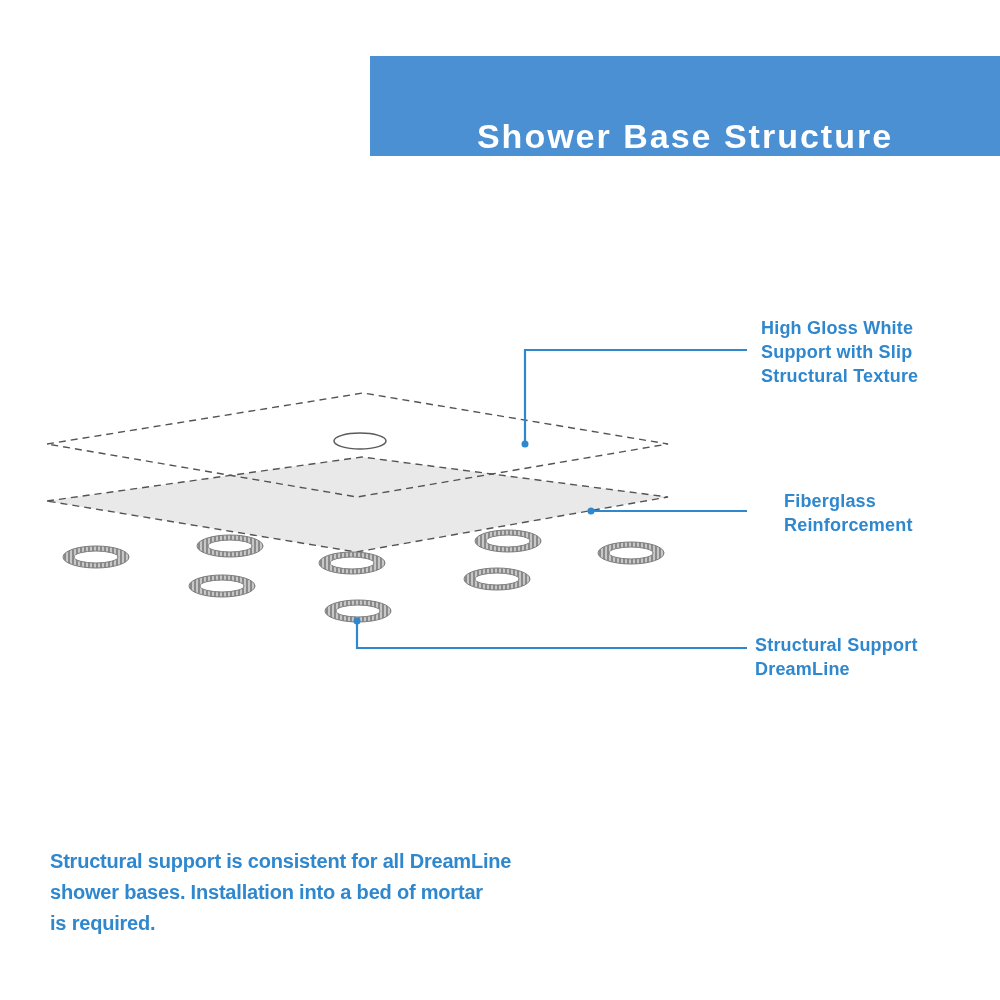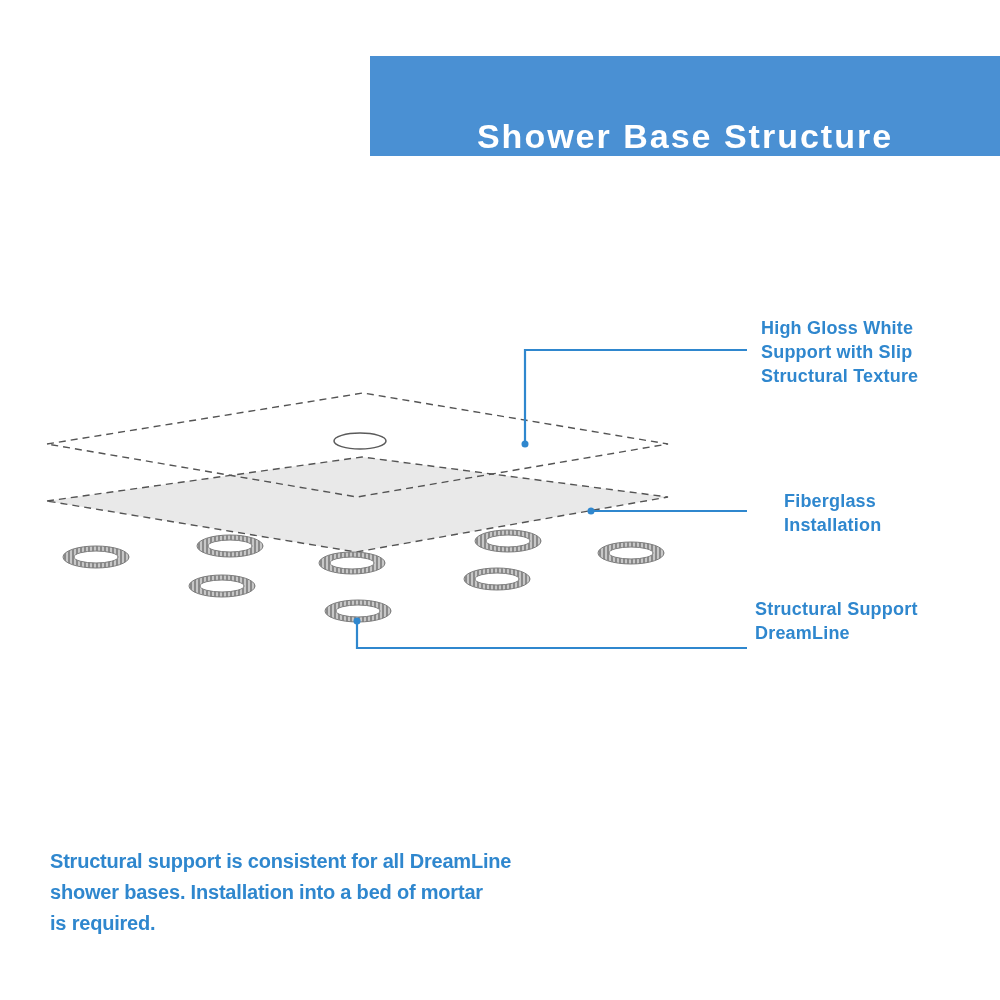--- a/index.html
+++ b/index.html
@@ -62,21 +62,21 @@
     position: absolute;
     color: var(--accent, #2F87CE);
     font-weight: bold;
     font-size: 18px;
     line-height: 24px;
     letter-spacing: 0.2px;
     white-space: nowrap;
   }
   #callout-acrylic    { left: 761px; top: 316px; }
   #callout-fiberglass { left: 755px; top: 489px; margin-left: 29px; }
-  #callout-support    { left: 755px; top: 597px; }
+  #callout-support    { left: 755px; top: 633px; }
   .footer {
     position: absolute;
     left: 50px;
     top: 846px;
     color: var(--accent, #2F87CE);
     font-weight: bold;
     font-size: 20px;
     line-height: 31px;
     letter-spacing: -0.2px;
     white-space: nowrap;
@@ -134,21 +134,21 @@
   </svg>
 
   <div class="callout" id="callout-acrylic">
     <div>High Gloss White</div>
     <div>Support with Slip</div>
     <div>Structural Texture</div>
   </div>
 
   <div class="callout" id="callout-fiberglass">
     <div>Fiberglass</div>
-    <div>Installation</div>
+    <div>Reinforcement</div>
   </div>
 
   <div class="callout" id="callout-support">
     <div>Structural Support</div>
     <div>DreamLine</div>
   </div>
 
   <div class="footer">
     <div>Structural support is consistent for all DreamLine</div>
     <div>shower bases. Installation into a bed of mortar</div>

